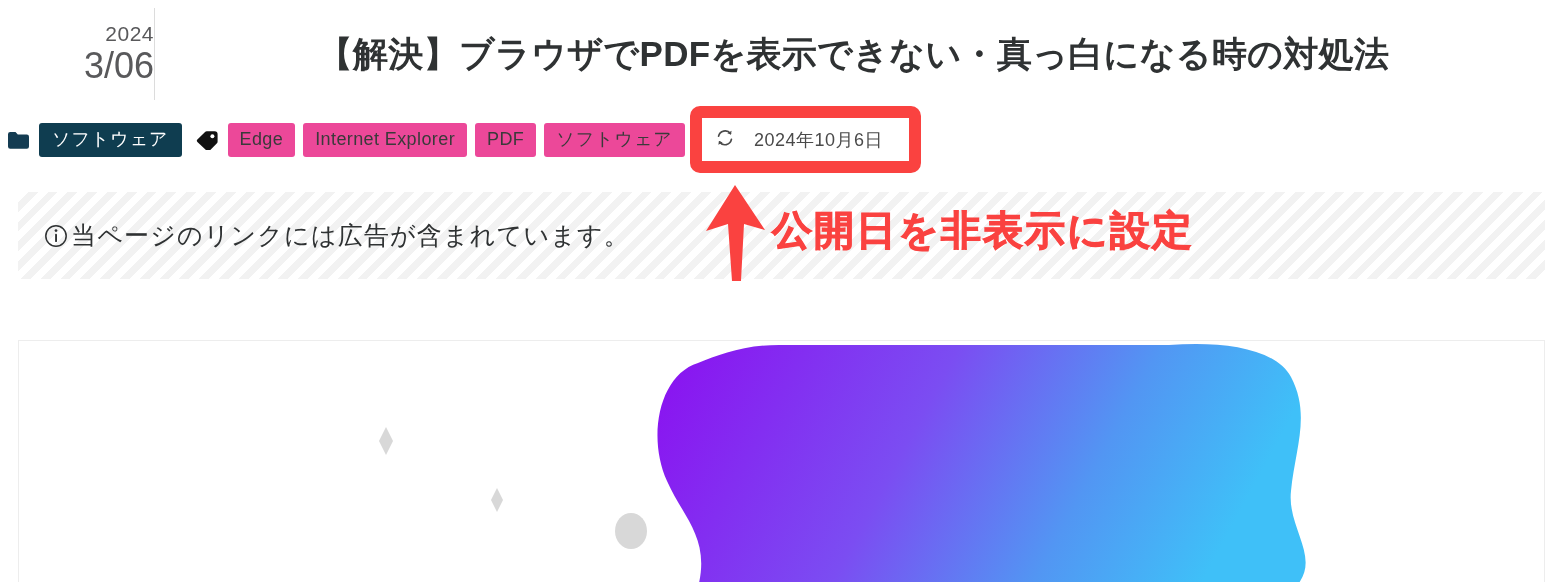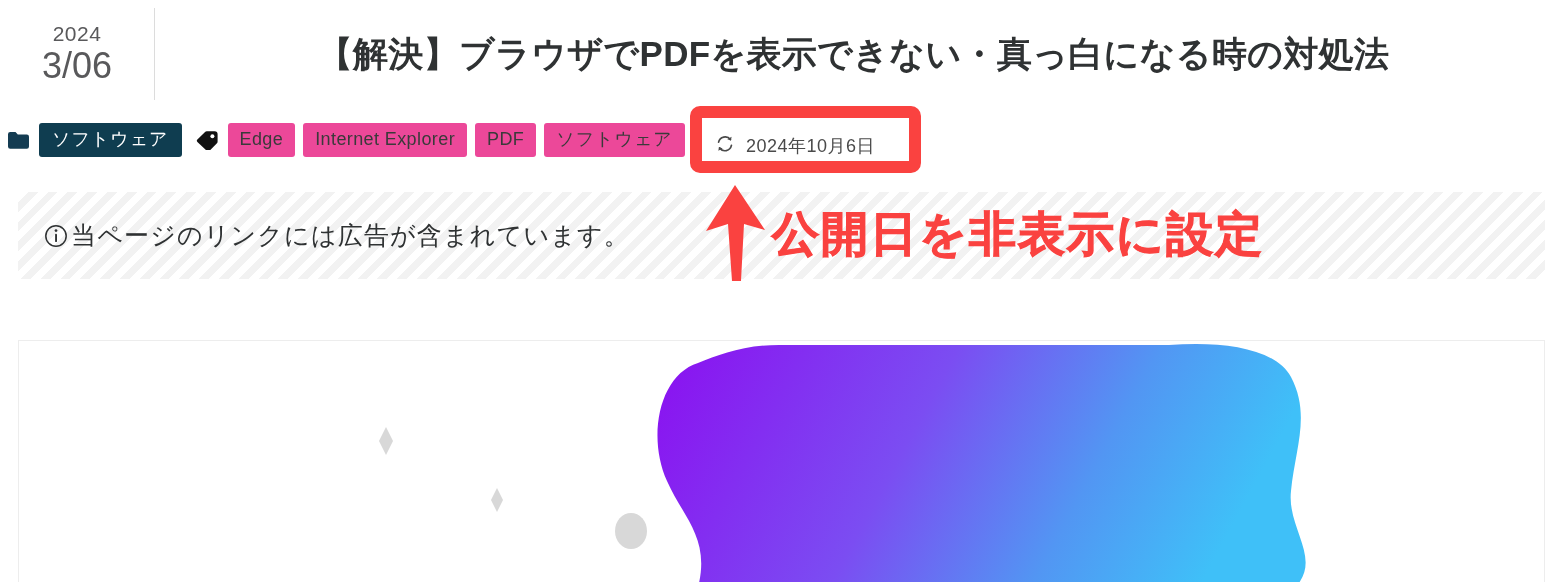--- a/index.html
+++ b/index.html
@@ -23,21 +23,21 @@
     width: 1562px;
     height: 108px;
     display: flex;
     align-items: center;
   }
   .date-block {
     width: 155px;
     height: 92px;
     display: flex;
     flex-direction: column;
-    align-items: center;
+    align-items: flex-end;
     justify-content: center;
     border-right: 1px solid #dcdcdc;
     box-sizing: border-box;
     color: #555555;
   }
   .date-year {
     font-size: 21px;
     line-height: 24px;
     letter-spacing: 0.5px;
     color: #59595b;
@@ -100,24 +100,24 @@
     width: 231px;
     height: 67px;
     border: 12px solid #fa4240;
     border-radius: 10px;
     box-sizing: border-box;
     pointer-events: none;
   }
   .updated-date {
     position: absolute;
     left: 712px;
-    top: 132px;
-    display: flex;
-    align-items: center;
-    gap: 12px;
+    top: 126px;
+    display: flex;
+    align-items: center;
+    gap: 20px;
     font-size: 18px;
     color: #4a4a4a;
     letter-spacing: 0.5px;
     background: #ffffff;
     padding: 2px 4px;
   }
 
   
   .ad-banner {
     position: absolute;
@@ -152,21 +152,21 @@
     position: absolute;
     left: 699px;
     top: 183px;
     width: 72px;
     height: 100px;
   }
   .annotation-text {
     position: absolute;
     left: 772px;
     top: 203px;
-    font-size: 47px;
+    font-size: 40px;
     font-weight: bold;
     color: #fa4240;
     letter-spacing: 2px;
     white-space: nowrap;
     -webkit-text-stroke: 1px #fa4240;
   }
 
   
   .feature-card {
     position: absolute;

